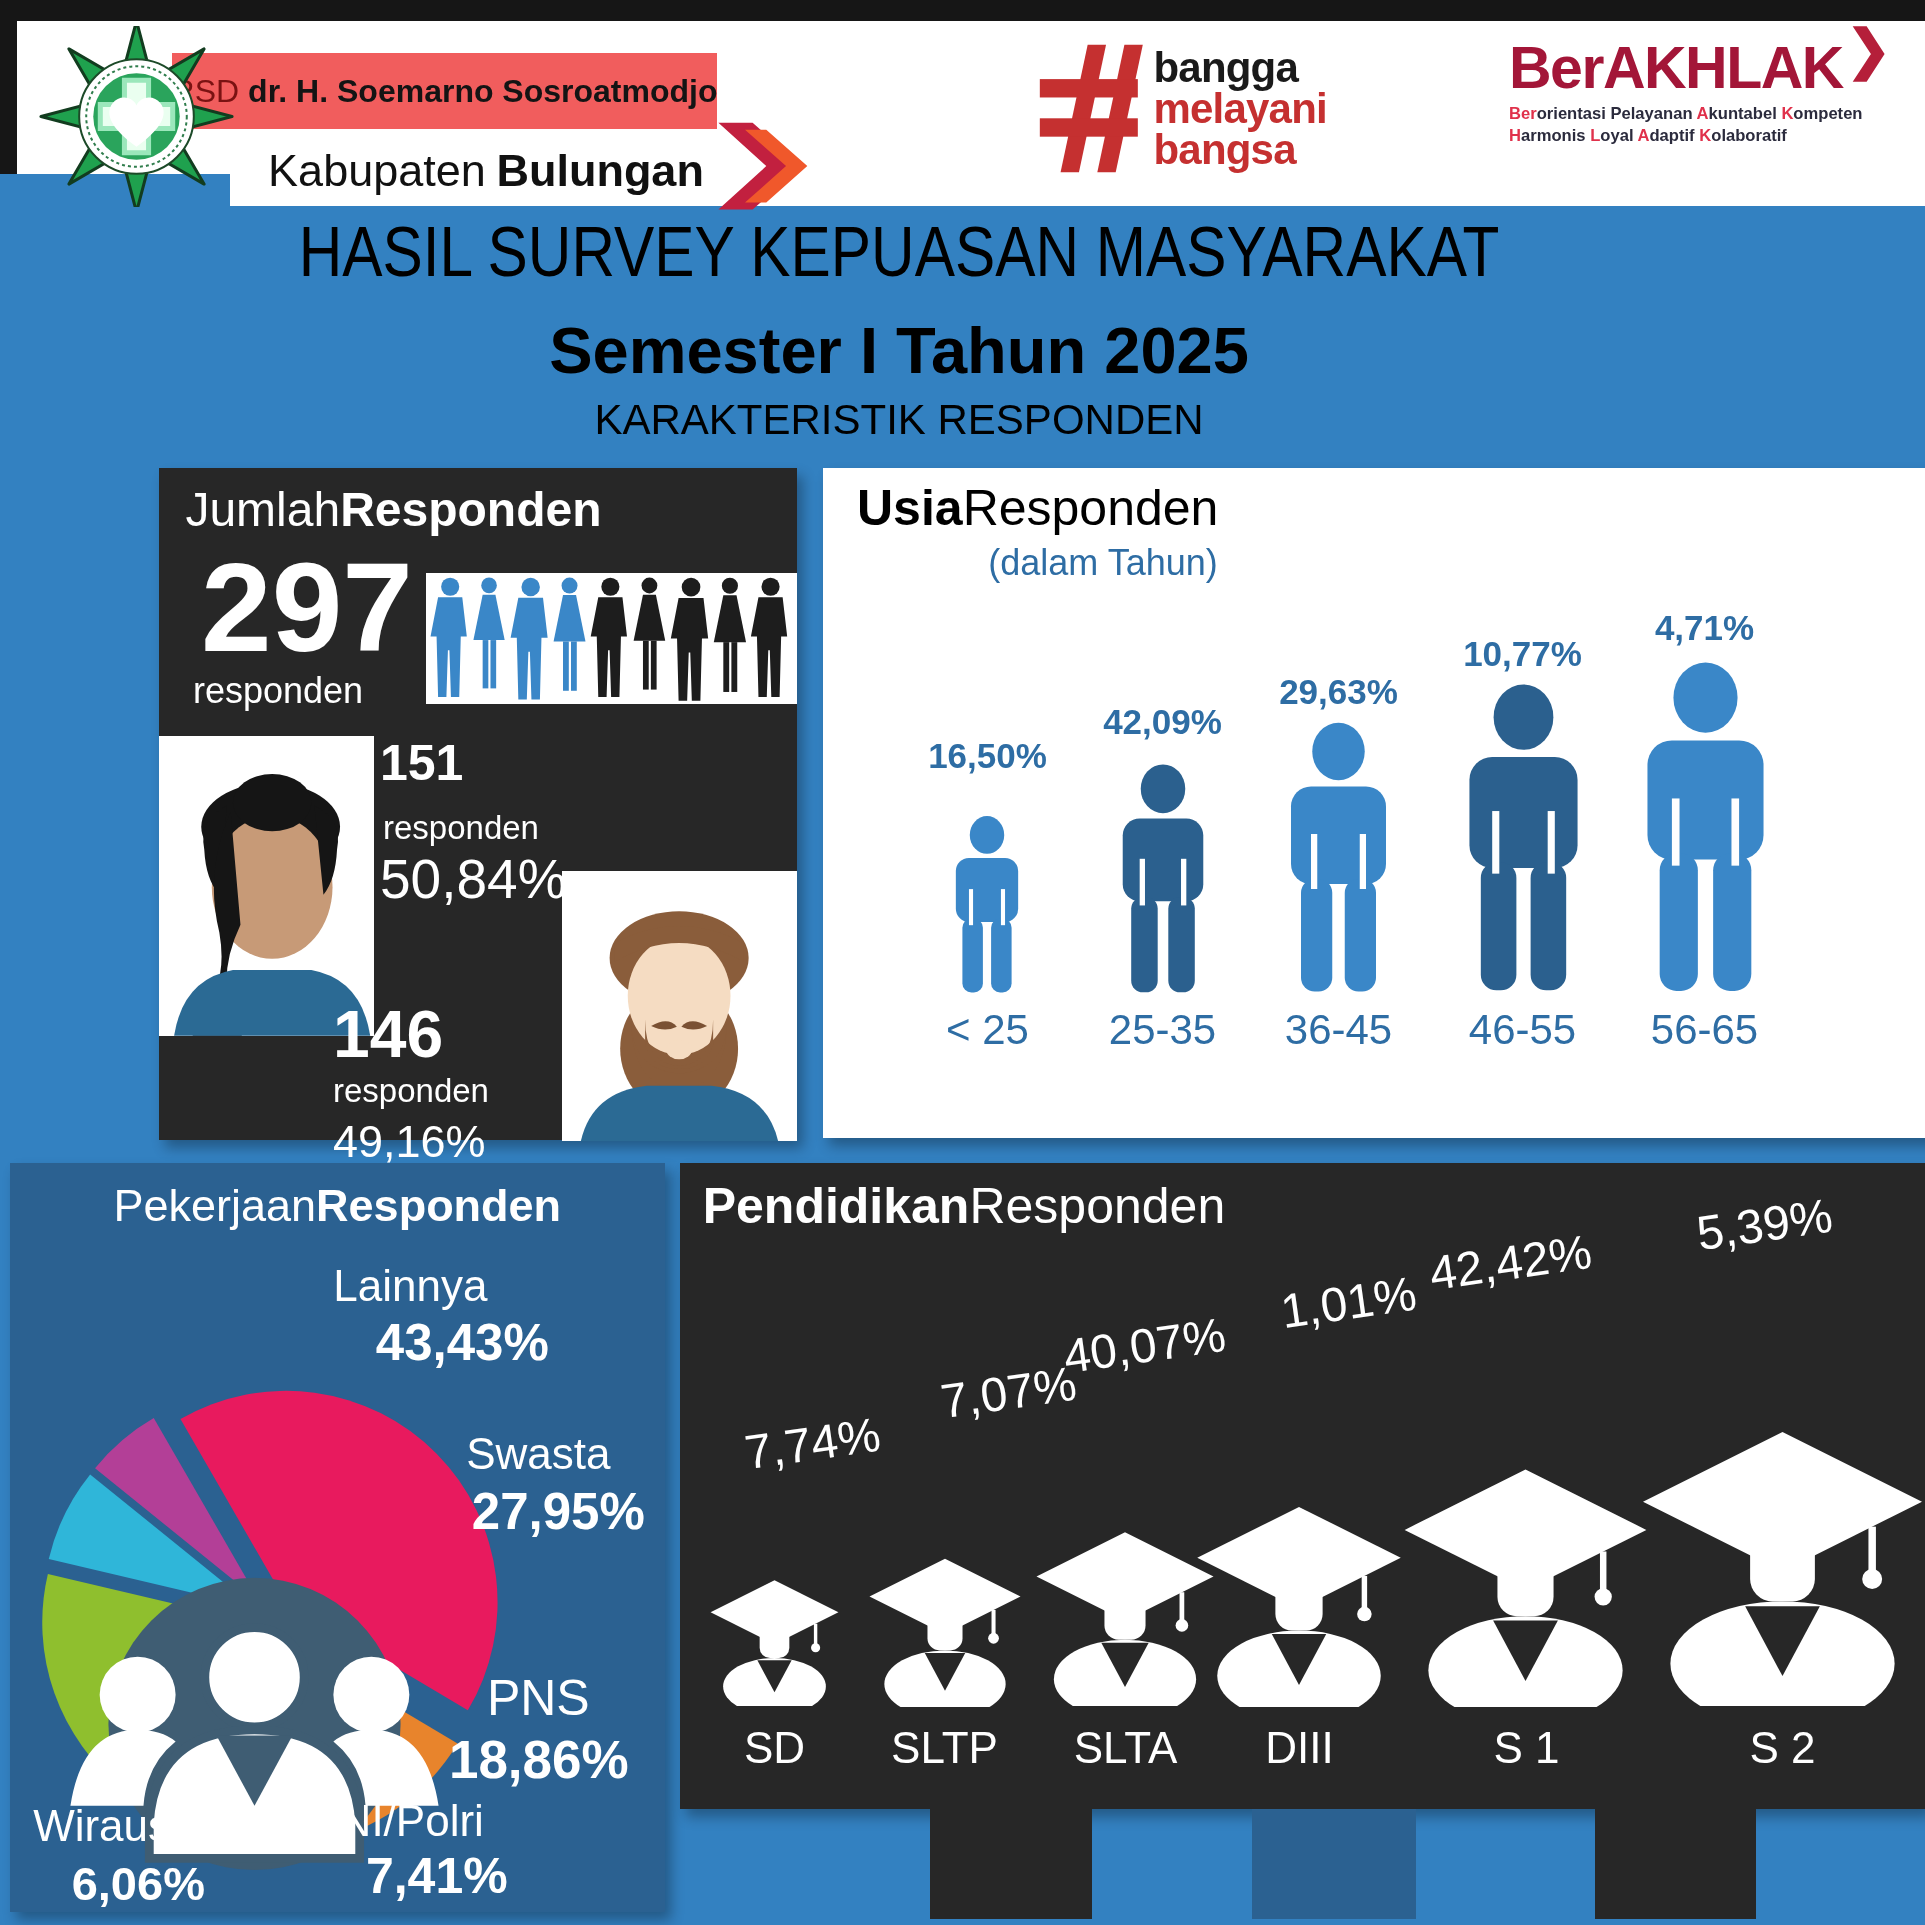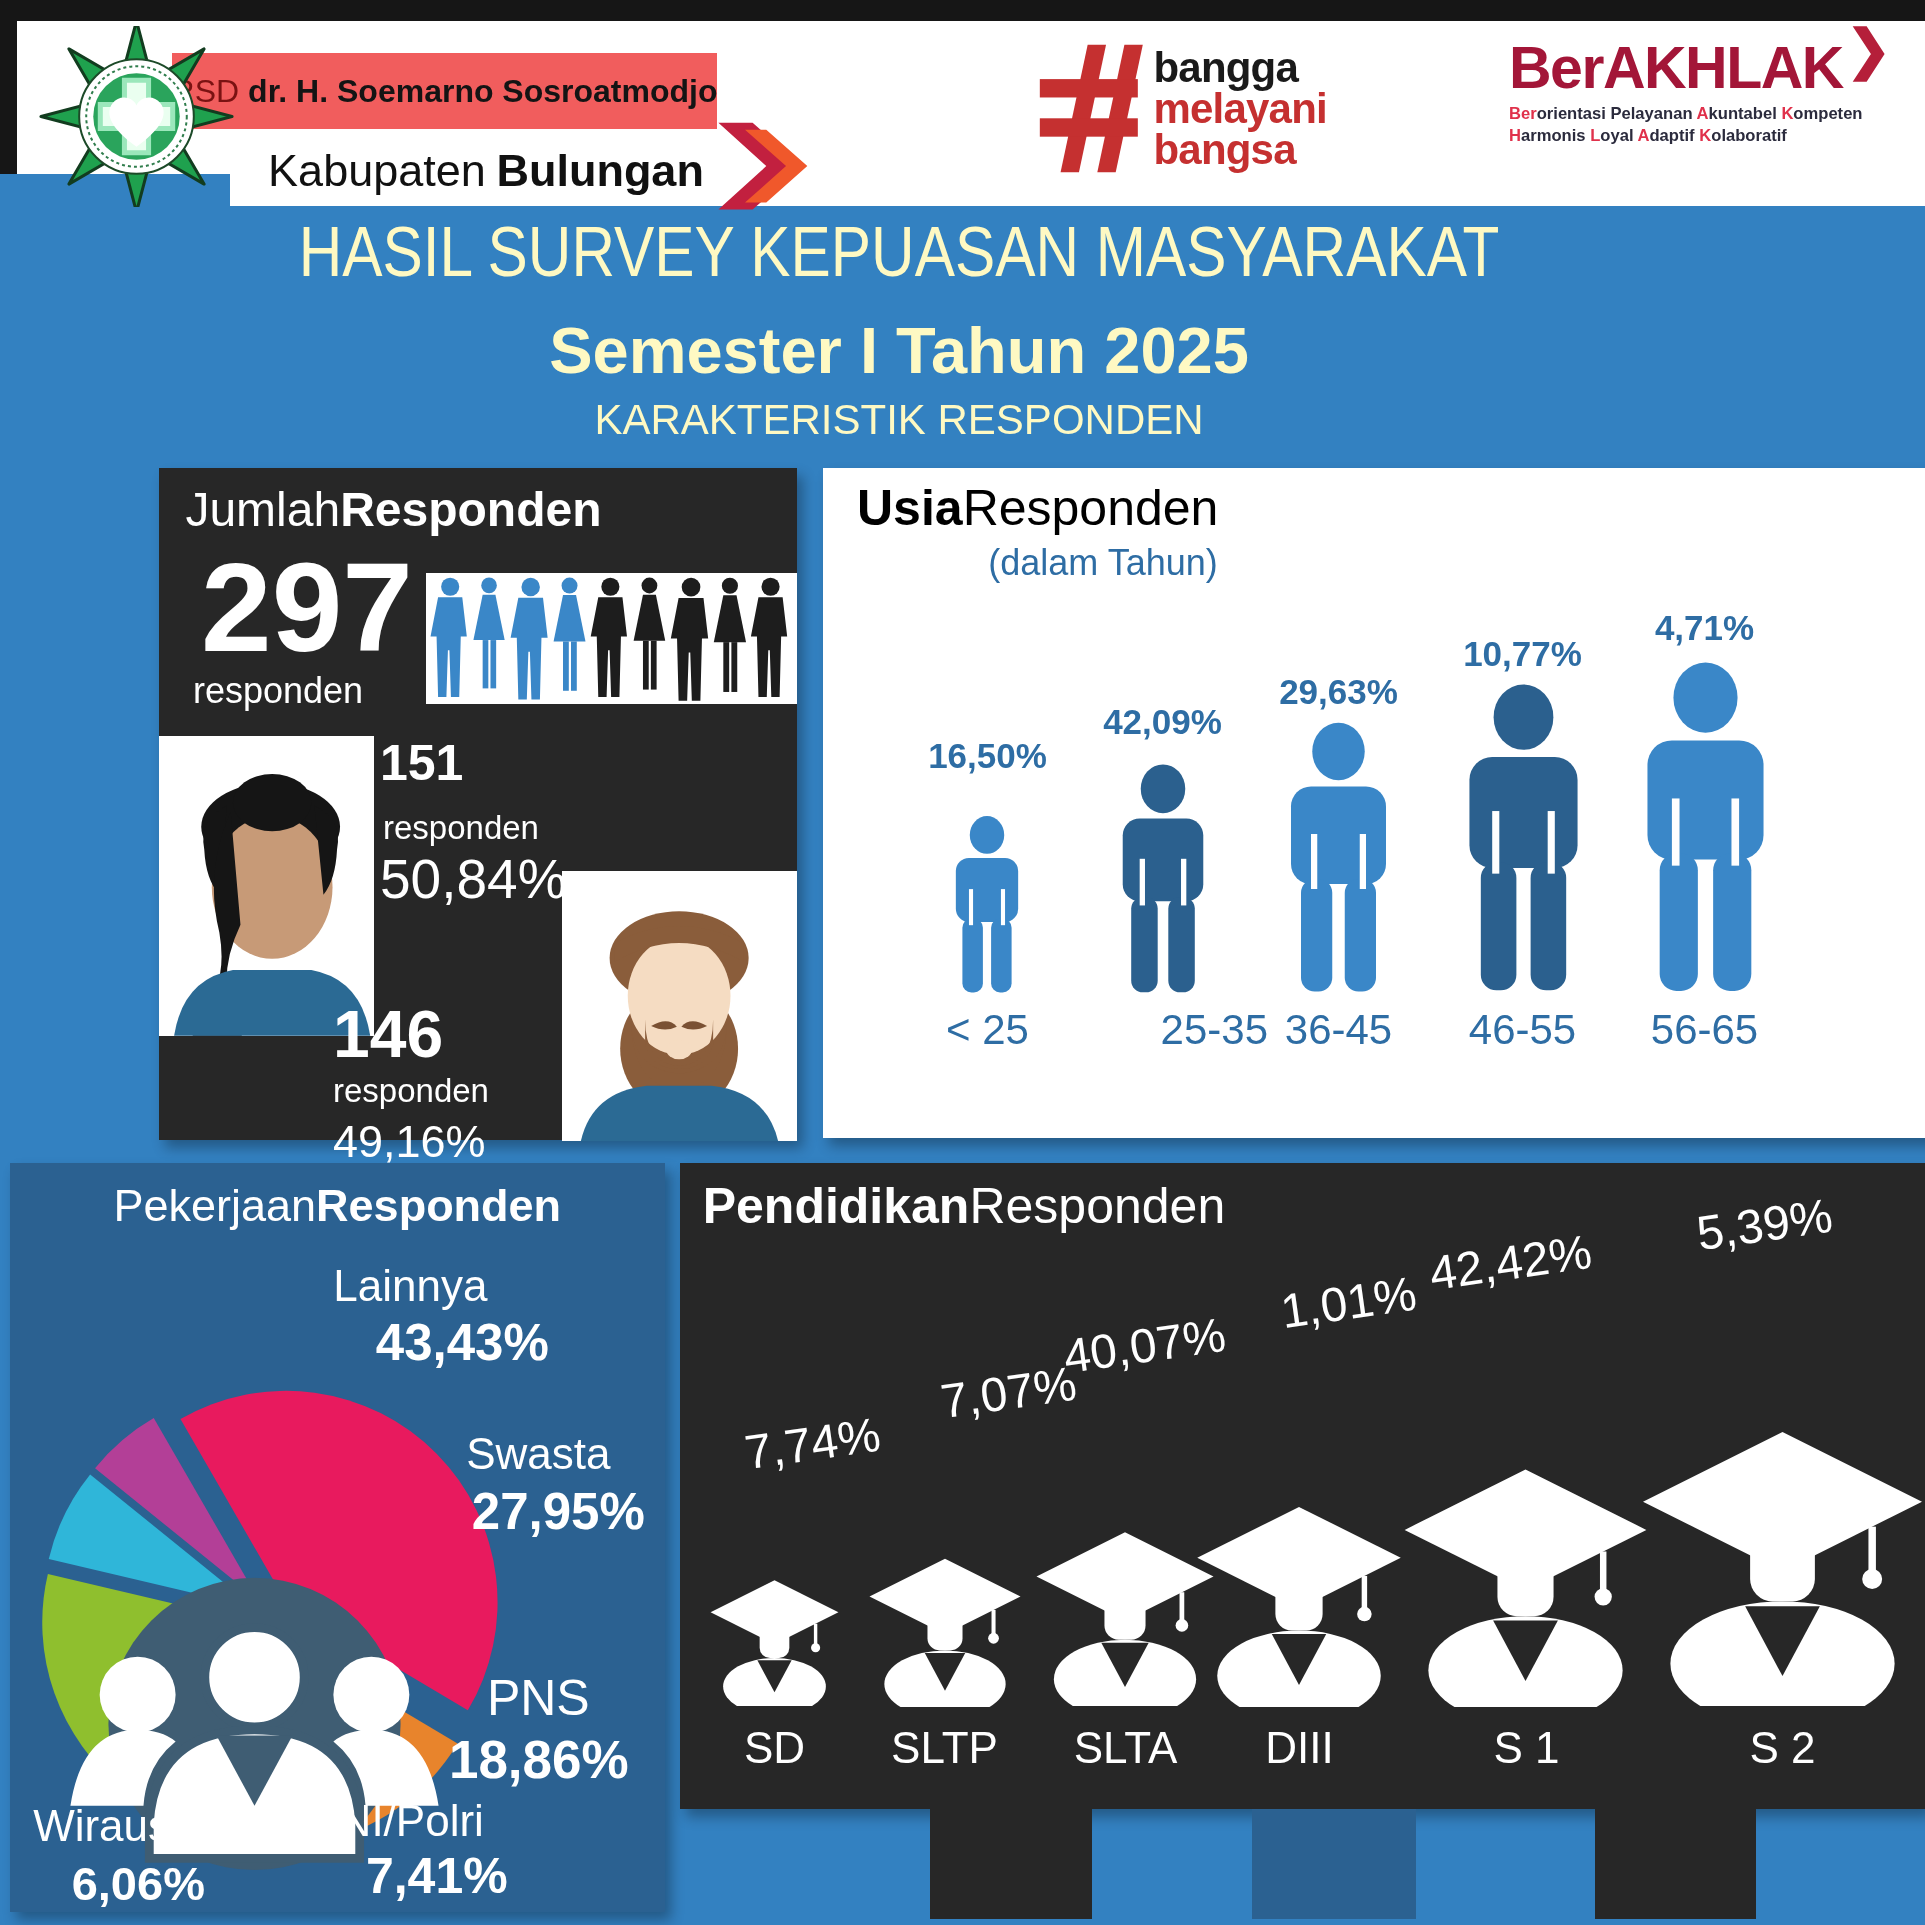--- a/index.html
+++ b/index.html
@@ -28,21 +28,21 @@
   .bangga-l1{color:#1a1a1a;}
   .bangga-l2,.bangga-l3{color:#c53030;}
 
   .berakhlak{left:1509px;top:39px;width:412px;}
   .bk-title-row{display:flex;align-items:flex-start;}
   .bk-title{font-size:59px;font-weight:700;color:#a31638;letter-spacing:-1.5px;line-height:1.0;}
   .bk-chev{font-size:54px;color:#b51f3a;font-weight:700;line-height:0.8;margin-left:3px;margin-top:-10.6px;}
   .bk-sub{font-size:16.6px;font-weight:700;color:#2b2b3d;line-height:1.35;margin-top:4.5px;}
   .bk-red{color:#e0314b;}
 
-  .title-wrap{left:0;top:211px;width:1798px;text-align:center;color:#fef9c3;}
+  .title-wrap{left:0;top:211px;width:1798px;text-align:center;color:#000000;}
   .t1{font-size:71px;font-weight:400;transform:scaleX(0.85);transform-origin:center;white-space:nowrap;}
   .t2{font-size:65px;font-weight:700;margin-top:21px;}
   .t3{font-size:42px;font-weight:400;margin-top:7.6px;}
 
   .panel{box-shadow:6px 7.6px 12px rgba(0,0,0,0.30);}
   .p-jumlah{left:159px;top:468px;width:638px;height:672px;background:#272727;color:#fff;}
   .p-usia{left:823px;top:468px;width:1256px;height:670px;background:#ffffff;color:#111;}
   .p-pekerjaan{left:9.8px;top:1163px;width:655px;height:749px;background:#2b6191;color:#fff;overflow:hidden;}
   .p-pendidikan{left:680px;top:1163px;width:1246px;height:646px;background:#272727;color:#fff;overflow:hidden;}
   .leg{top:1809px;height:110px;background:#272727;}
@@ -259,21 +259,21 @@
             <g fill="#2b608e">
               <ellipse cx="50" cy="24" rx="21" ry="23"></ellipse>
               <rect x="12" y="52" width="76" height="78" rx="16"></rect>
               <rect x="20" y="126" width="25" height="90" rx="11"></rect>
               <rect x="55" y="126" width="25" height="90" rx="11"></rect>
             </g>
             <rect x="28" y="90" width="5" height="44" fill="#ffffff"></rect>
             <rect x="67" y="90" width="5" height="44" fill="#ffffff"></rect>
           </svg></div>
         <div class="us-pct" style="left: 234px; top: 234px;">42,09%</div>
-        <div class="us-range" style="left: 234px; text-align: right;">25-35</div>
+        <div class="us-range" style="left: 234px;">25-35</div>
         <div class="abs" style="left: 453px; top: 253px; width: 125px; height: 276px;"><svg width="125" height="276" viewBox="0 0 100 220">
             <g fill="#3a87c8">
               <ellipse cx="50" cy="24" rx="21" ry="23"></ellipse>
               <rect x="12" y="52" width="76" height="78" rx="16"></rect>
               <rect x="20" y="126" width="25" height="90" rx="11"></rect>
               <rect x="55" y="126" width="25" height="90" rx="11"></rect>
             </g>
             <rect x="28" y="90" width="5" height="44" fill="#ffffff"></rect>
             <rect x="67" y="90" width="5" height="44" fill="#ffffff"></rect>
           </svg></div>

